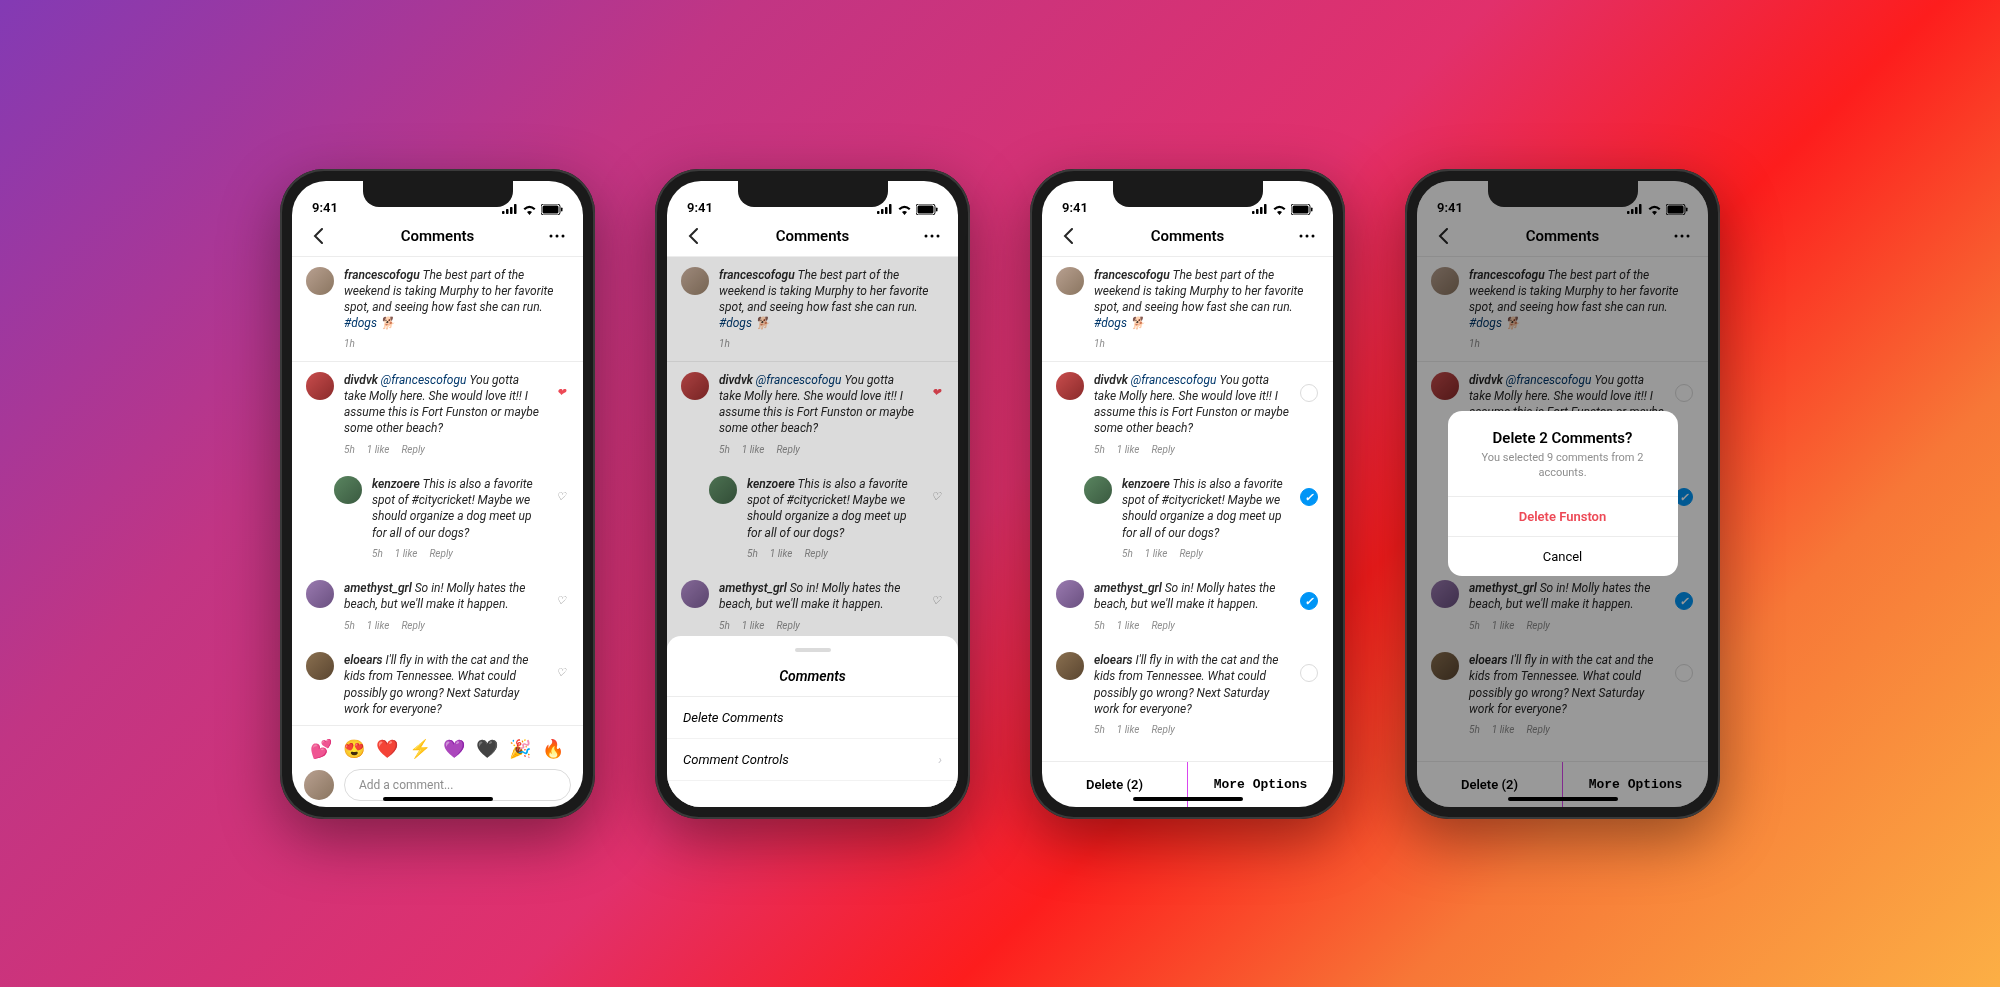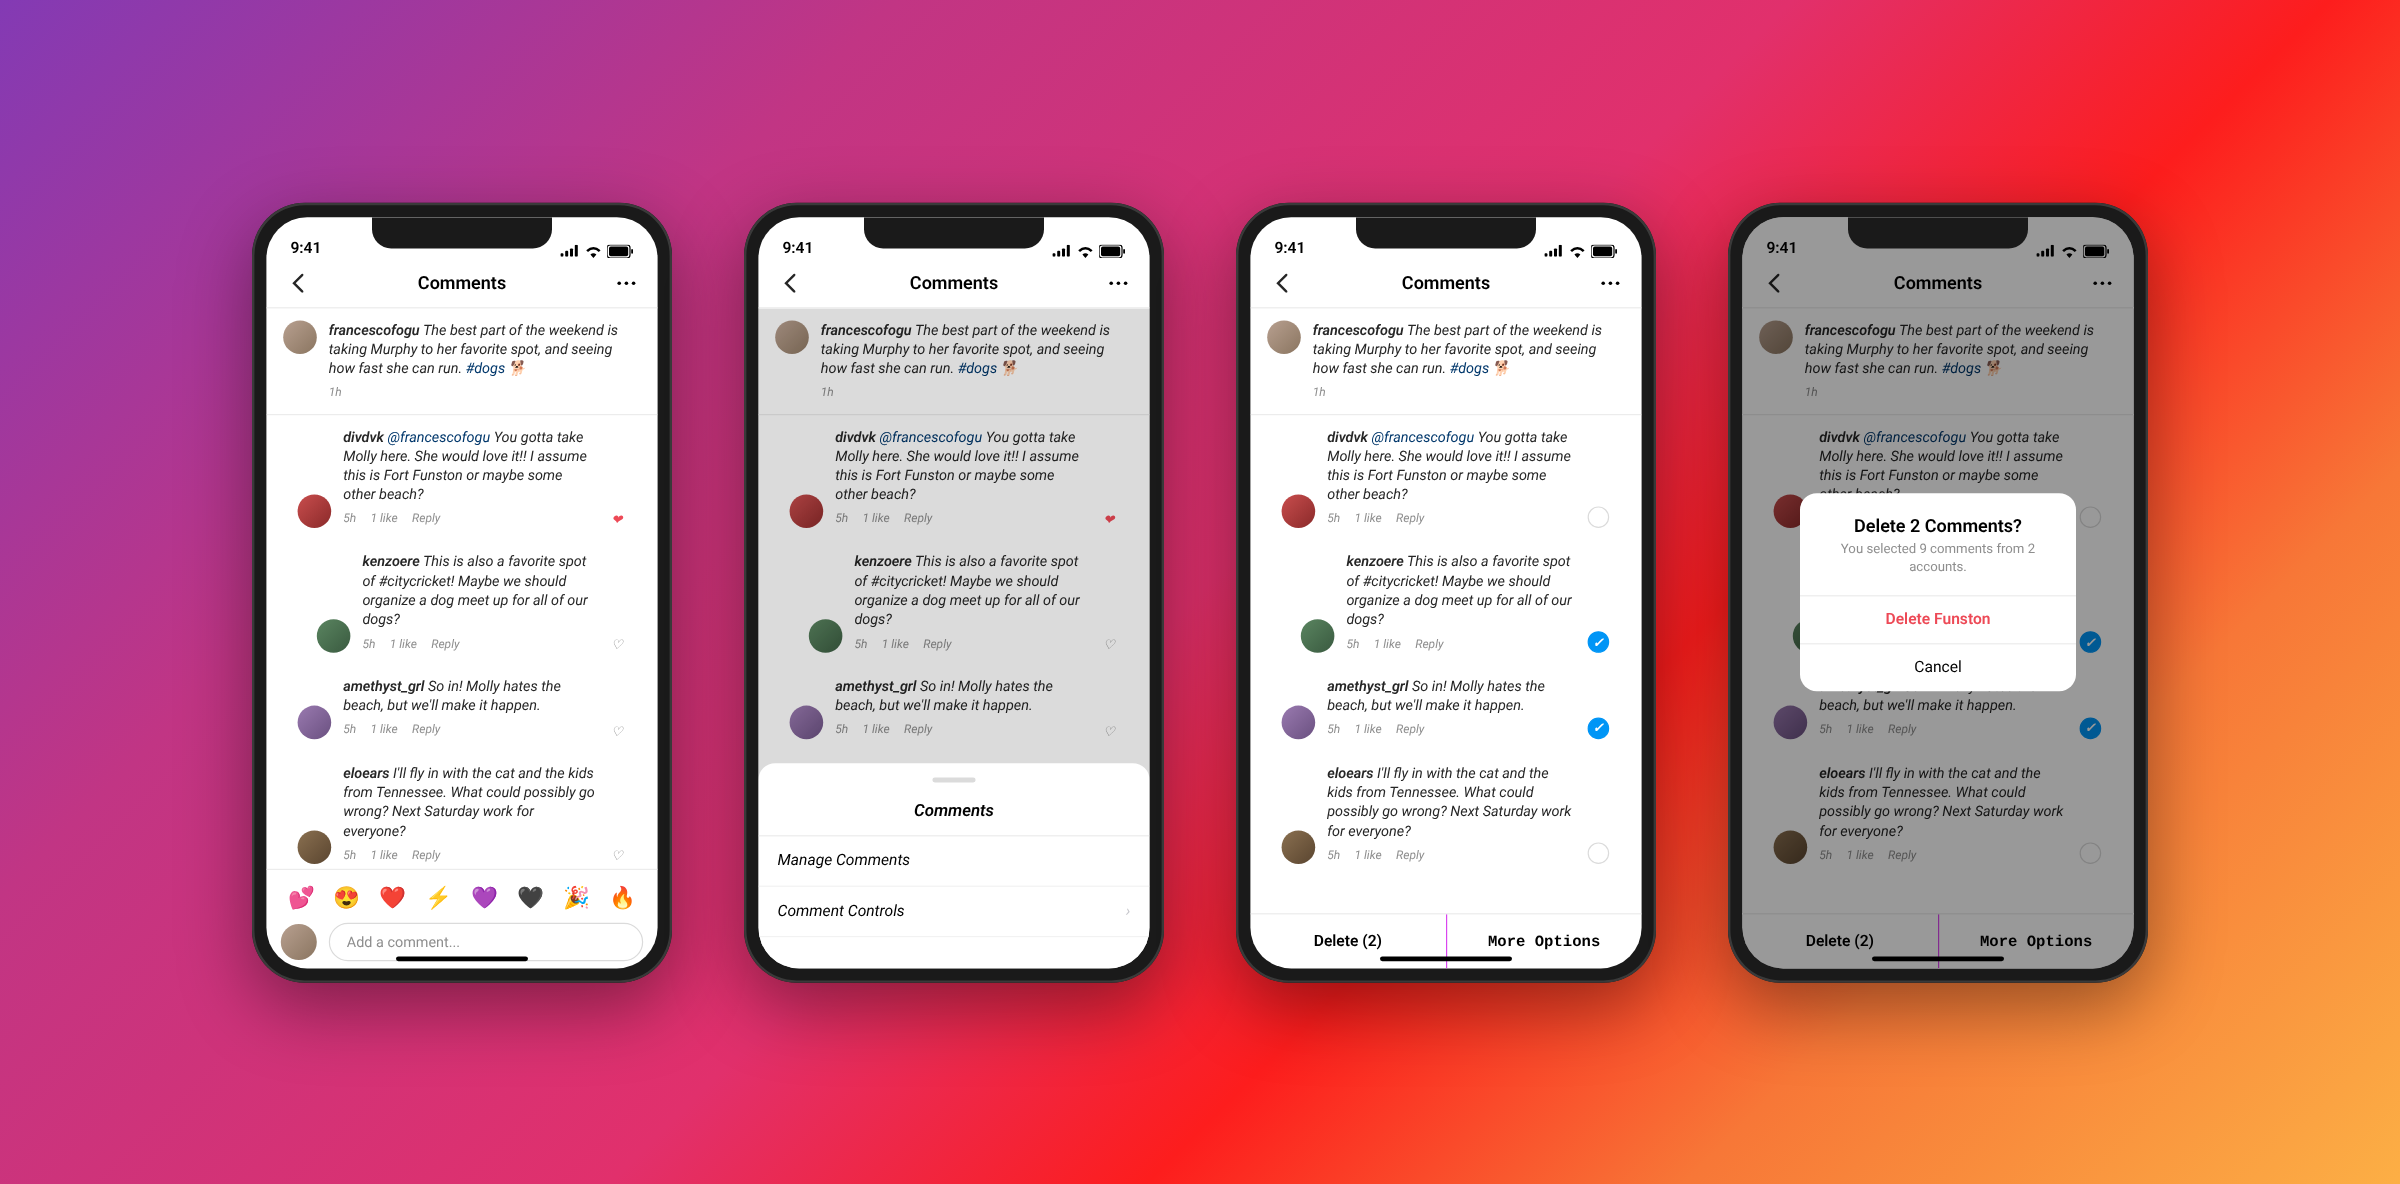--- a/index.html
+++ b/index.html
@@ -6,21 +6,21 @@
 body {
   width: 2000px;
   height: 987px;
   background: linear-gradient(135deg, #833ab4 0%, #c13584 25%, #e1306c 50%, #fd1d1d 65%, #f77737 80%, #fcaf45 100%);
   display: flex;
   justify-content: center;
   align-items: center;
   gap: 60px;
 }
 .phone {
-  width: 350px;
+  width: 315px;
   height: 650px;
   background: #1a1a1a;
   border-radius: 44px;
   padding: 12px;
   box-shadow: 0 20px 60px rgba(0,0,0,0.4), inset 0 0 0 2px #3a3a3a;
   position: relative;
 }
 .screen {
   width: 100%;
   height: 100%;
@@ -70,21 +70,21 @@
 }
 .avatar.red { background: linear-gradient(135deg, #c94d4d, #8a2a2a); }
 .avatar.green { background: linear-gradient(135deg, #5a8560, #3a5a40); }
 .avatar.purple { background: linear-gradient(135deg, #9a7ab0, #6a5080); }
 .avatar.brown { background: linear-gradient(135deg, #8a7050, #5a4530); }
 .comment-body { font-size: 12px; line-height: 1.35; color: #262626; flex: 1; }
 .comment-body .user { font-weight: 600; }
 .comment-body .mention { color: #00376b; }
 .comment-body .hashtag { color: #00376b; }
 .meta { font-size: 10px; color: #8e8e8e; margin-top: 6px; display: flex; gap: 12px; }
-.comment-row { padding: 10px 26px; display: flex; gap: 10px; align-items: flex-end; }
+.comment-row { padding: 10px 14px; display: flex; gap: 10px; align-items: flex-start; }
 .comment-row.reply { padding-left: 42px; }
 .heart-col { width: 16px; display: flex; align-items: flex-start; justify-content: center; padding-top: 14px; }
 .heart-icon-small { font-size: 11px; }
 .heart-icon-small.liked { color: #ed4956; }
 .heart-icon-small.empty { color: #8e8e8e; }
 .select-col { width: 20px; display: flex; align-items: flex-start; justify-content: center; padding-top: 12px; }
 .select-circle {
   width: 18px; height: 18px; border-radius: 50%; border: 1.5px solid #dbdbdb;
 }
 .select-circle.checked {
@@ -347,21 +347,21 @@
             <div class="heart-col">
               <span class="heart-icon-small empty">♡</span>
             </div>
           </div>
         </div>
       <div class="dim-overlay"></div>
       <div class="bottom-sheet">
         <div class="sheet-handle"></div>
         <div class="sheet-title">Comments</div>
         <div class="sheet-item">
-            <span>Manage Comments</span>
+            <span>Delete Comments</span>
           </div>
         <div class="sheet-item">
             <span>Comment Controls</span>
             <span class="chev">›</span>
           </div>
       </div>
     </div>
     <div class="home-indicator"></div>
   </div>
 </div>

